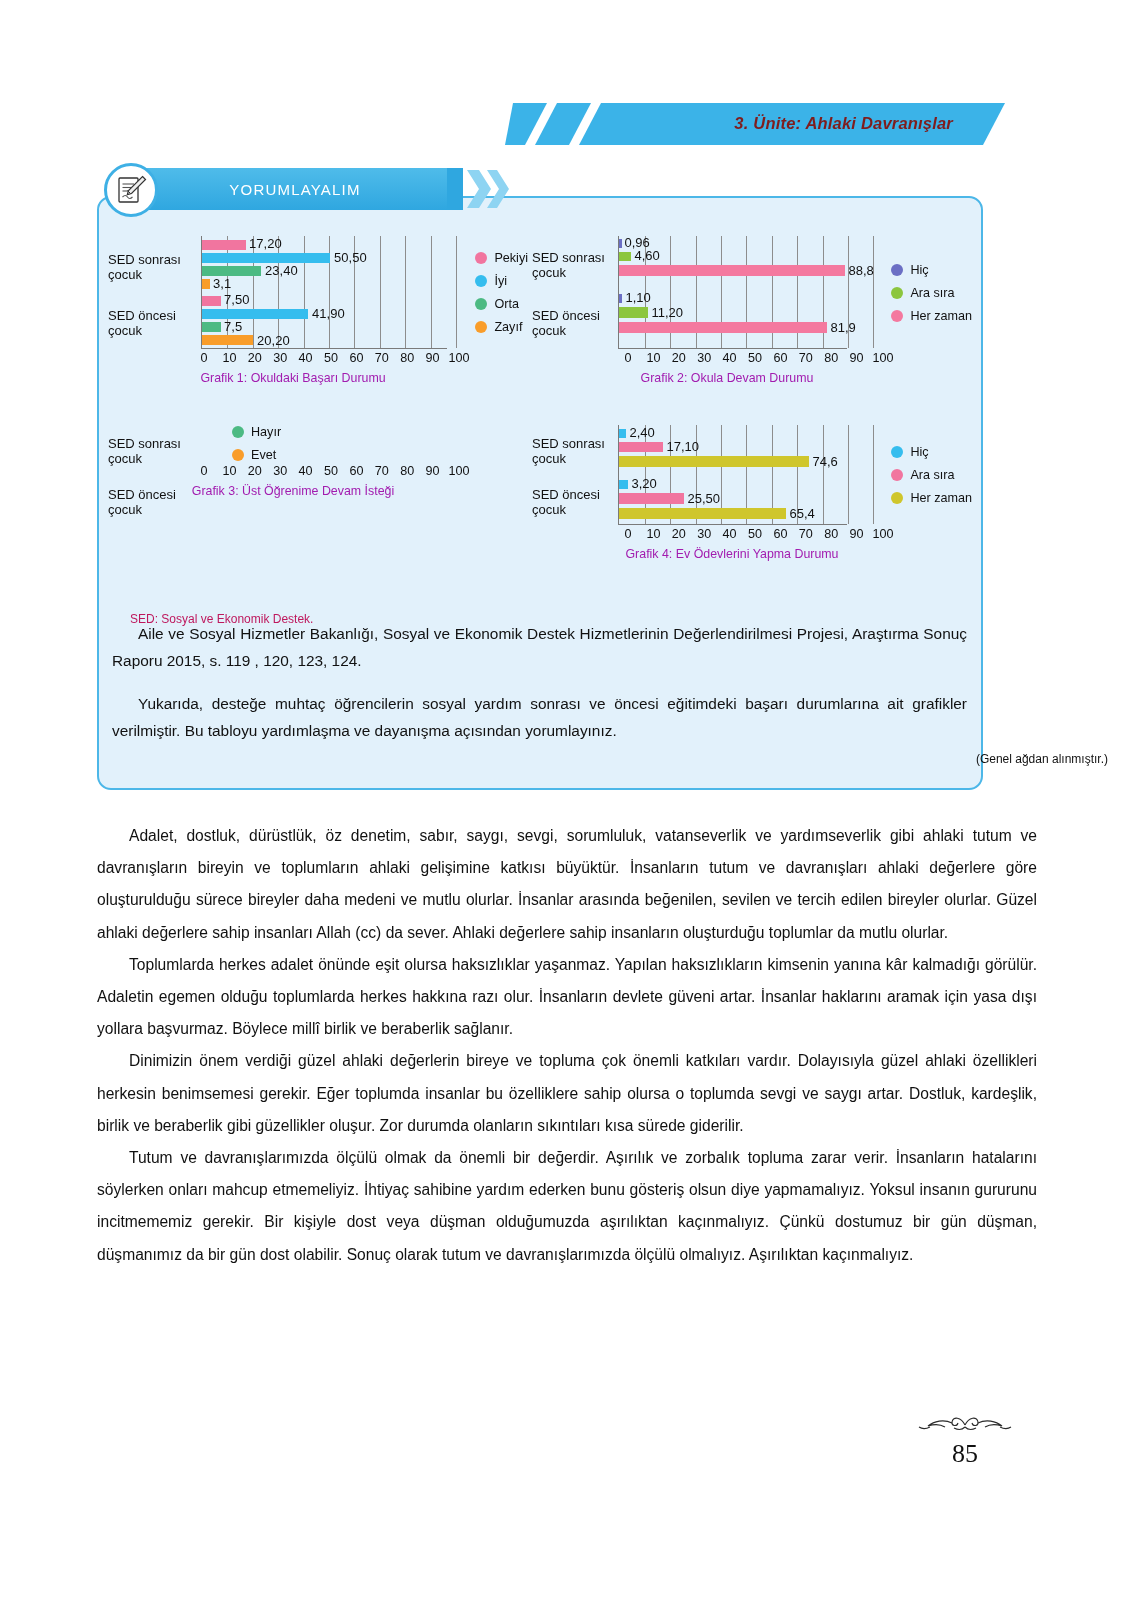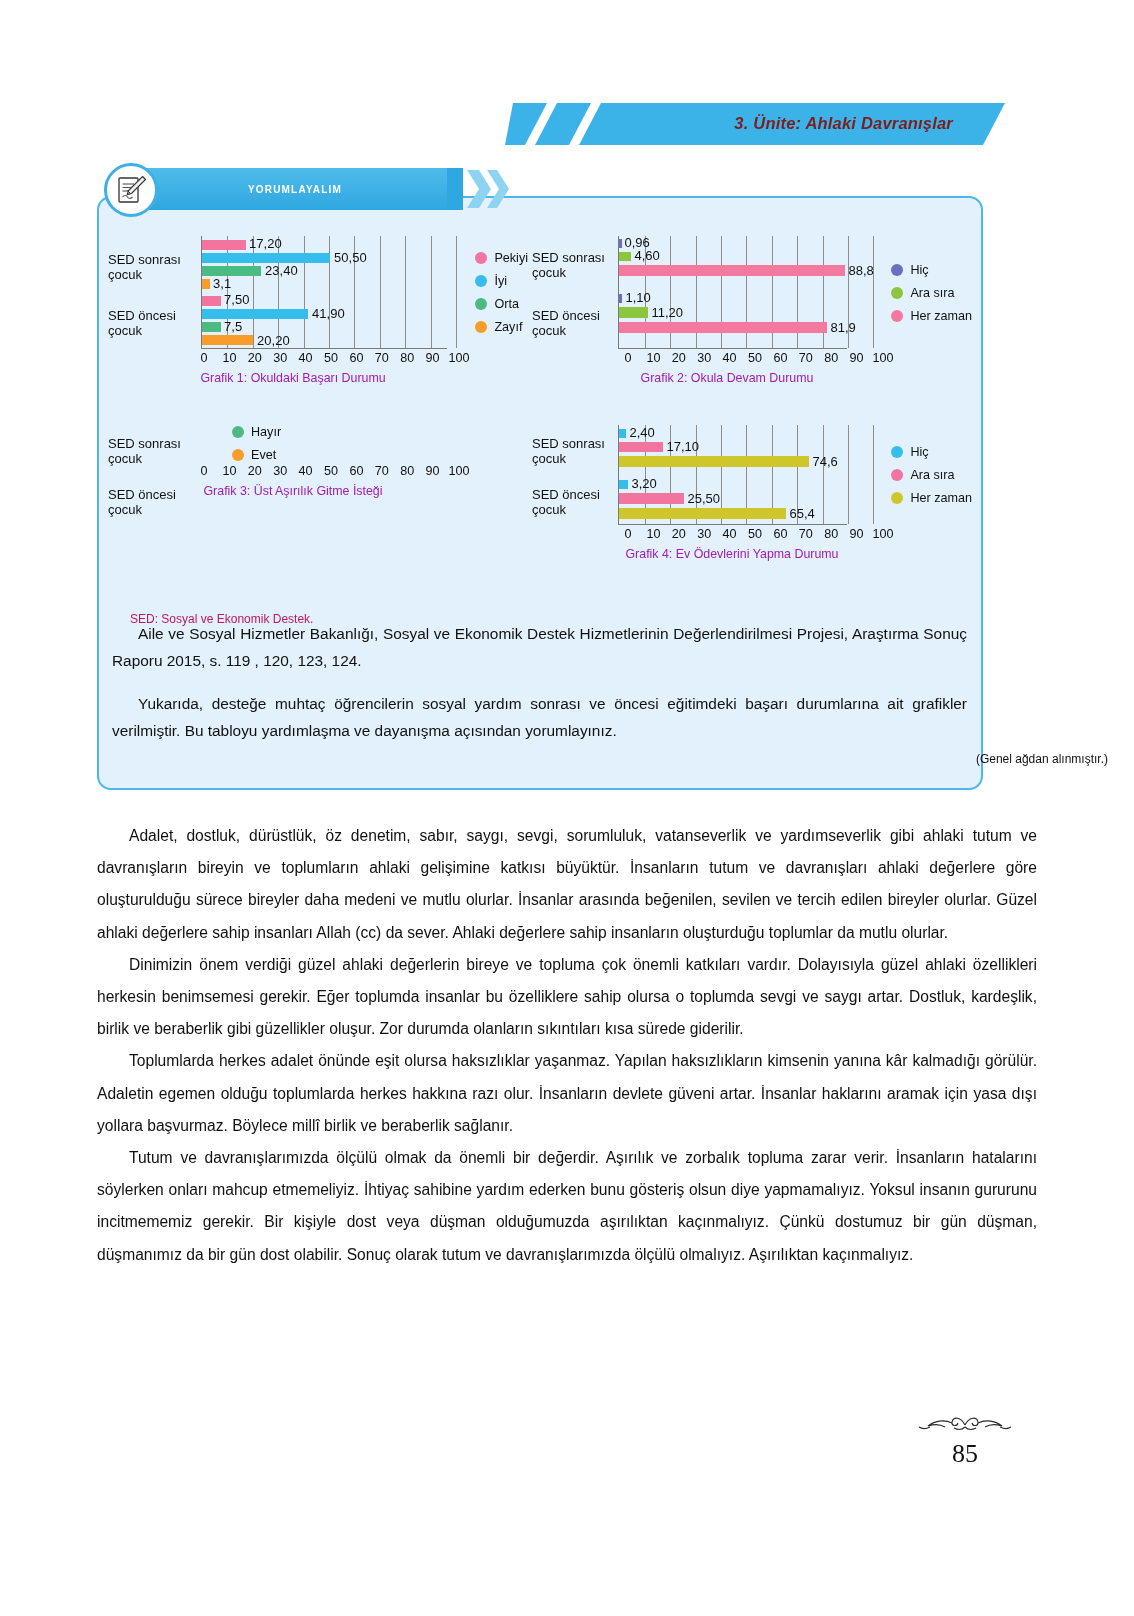--- a/index.html
+++ b/index.html
@@ -43,21 +43,21 @@
   .activity-header {
     position: absolute;
     left: 140px; top: 168px;
     width: 310px; height: 42px;
     background: linear-gradient(#4fbcea, #2fa7e0);
     border-radius: 6px 0 0 6px;
     display: flex; align-items: center; justify-content: center;
     z-index: 4;
   }
   .activity-header-text {
-    color: #fff; font-weight: bold; font-size: 10px; letter-spacing: 1.2px;
+    color: #fff; font-weight: normal; font-size: 15px; letter-spacing: 1.2px;
   }
   .header-arrow {
     position:absolute; left:447px; top:168px; width:70px; height:42px; z-index:4;
   }
   .activity-icon {
     position: absolute;
     left: 104px; top: 163px;
     width: 54px; height: 54px;
     background: #ffffff;
     border: 3px solid #3eb0e5;
@@ -365,21 +365,21 @@
     <span class="tick" style="left:50.8px">20</span>
     <span class="tick" style="left:76.2px">30</span>
     <span class="tick" style="left:101.6px">40</span>
     <span class="tick" style="left:127px">50</span>
     <span class="tick" style="left:152.4px">60</span>
     <span class="tick" style="left:177.8px">70</span>
     <span class="tick" style="left:203.2px">80</span>
     <span class="tick" style="left:228.6px">90</span>
     <span class="tick" style="left:255px">100</span>
   </div>
-  <div class="chart-title" style="margin-left:0px; width:370px;">Grafik 3: Üst Aşırılık Gitme İsteği</div>
+  <div class="chart-title" style="margin-left:0px; width:370px;">Grafik 3: Üst Öğrenime Devam İsteği</div>
 </div>
 
 <div class="chart-wrap" style="left:532px; top:425px; width:440px;">
   <div class="chart-row">
     <div class="cat-labels">
       <div class="cat-label" style="top:11px; width:92px;">SED sonrası çocuk</div>
       <div class="cat-label" style="top:62px; width:92px;">SED öncesi çocuk</div>
     </div>
     <div class="plot" style="width:254px; height:100px;">
       <div class="gridline" style="left:25.4px"></div>
@@ -446,22 +446,22 @@
 </div>
 
 <div class="box-para" style="left:112px; top:690px; width:855px;">
   <span class="ind"></span><span>Yukarıda, desteğe muhtaç öğrencilerin sosyal yardım sonrası ve öncesi eğitimdeki başarı durumlarına ait grafikler verilmiştir. Bu tabloyu yardımlaşma ve dayanışma açısından yorumlayınız.</span>
 </div>
 
 <div class="box-credit">(Genel ağdan alınmıştır.)</div>
 
 <div class="body-text">
   <p>Adalet, dostluk, dürüstlük, öz denetim, sabır, saygı, sevgi, sorumluluk, vatanseverlik ve yardımseverlik gibi ahlaki tutum ve davranışların bireyin ve toplumların ahlaki gelişimine katkısı büyüktür. İnsanların tutum ve davranışları ahlaki değerlere göre oluşturulduğu sürece bireyler daha medeni ve mutlu olurlar. İnsanlar arasında beğenilen, sevilen ve tercih edilen bireyler olurlar. Güzel ahlaki değerlere sahip insanları Allah (cc) da sever. Ahlaki değerlere sahip insanların oluşturduğu toplumlar da mutlu olurlar.</p>
+  <p>Toplumlarda herkes adalet önünde eşit olursa haksızlıklar yaşanmaz. Yapılan haksızlıkların kimsenin yanına kâr kalmadığı görülür. Adaletin egemen olduğu toplumlarda herkes hakkına razı olur. İnsanların devlete güveni artar. İnsanlar haklarını aramak için yasa dışı yollara başvurmaz. Böylece millî birlik ve beraberlik sağlanır.</p>
   <p>Dinimizin önem verdiği güzel ahlaki değerlerin bireye ve topluma çok önemli katkıları vardır. Dolayısıyla güzel ahlaki özellikleri herkesin benimsemesi gerekir. Eğer toplumda insanlar bu özelliklere sahip olursa o toplumda sevgi ve saygı artar. Dostluk, kardeşlik, birlik ve beraberlik gibi güzellikler oluşur. Zor durumda olanların sıkıntıları kısa sürede giderilir.</p>
-  <p>Toplumlarda herkes adalet önünde eşit olursa haksızlıklar yaşanmaz. Yapılan haksızlıkların kimsenin yanına kâr kalmadığı görülür. Adaletin egemen olduğu toplumlarda herkes hakkına razı olur. İnsanların devlete güveni artar. İnsanlar haklarını aramak için yasa dışı yollara başvurmaz. Böylece millî birlik ve beraberlik sağlanır.</p>
   <p>Tutum ve davranışlarımızda ölçülü olmak da önemli bir değerdir. Aşırılık ve zorbalık topluma zarar verir. İnsanların hatalarını söylerken onları mahcup etmemeliyiz. İhtiyaç sahibine yardım ederken bunu gösteriş olsun diye yapmamalıyız. Yoksul insanın gururunu incitmememiz gerekir. Bir kişiyle dost veya düşman olduğumuzda aşırılıktan kaçınmalıyız. Çünkü dostumuz bir gün düşman, düşmanımız da bir gün dost olabilir. Sonuç olarak tutum ve davranışlarımızda ölçülü olmalıyız. Aşırılıktan kaçınmalıyız.</p>
 </div>
 
 <div class="page-footer">
   <svg width="110" height="22" viewBox="0 0 110 22">
     <g stroke="#2b2b2b" stroke-width="1.1" fill="none">
       <path d="M55 13 c-4 -8 -12 -9 -13 -3 c-0.6 4 5 5 6 1"></path>
       <path d="M55 13 c4 -8 12 -9 13 -3 c0.6 4 -5 5 -6 1"></path>
       <path d="M42 11 c-8 -4 -18 -2 -24 3 c6 -2 12 -2 17 1"></path>
       <path d="M68 11 c8 -4 18 -2 24 3 c-6 -2 -12 -2 -17 1"></path>

